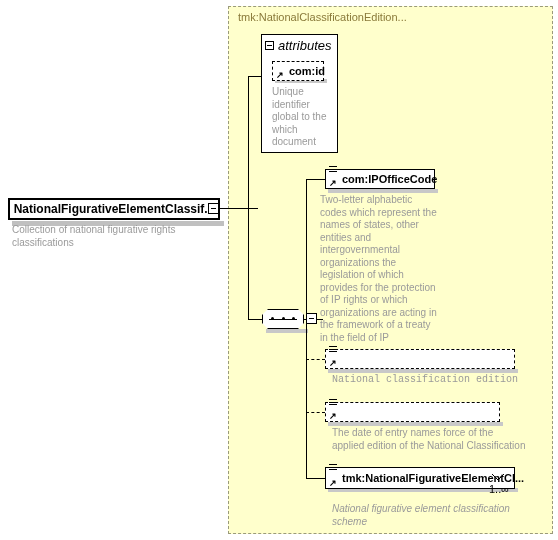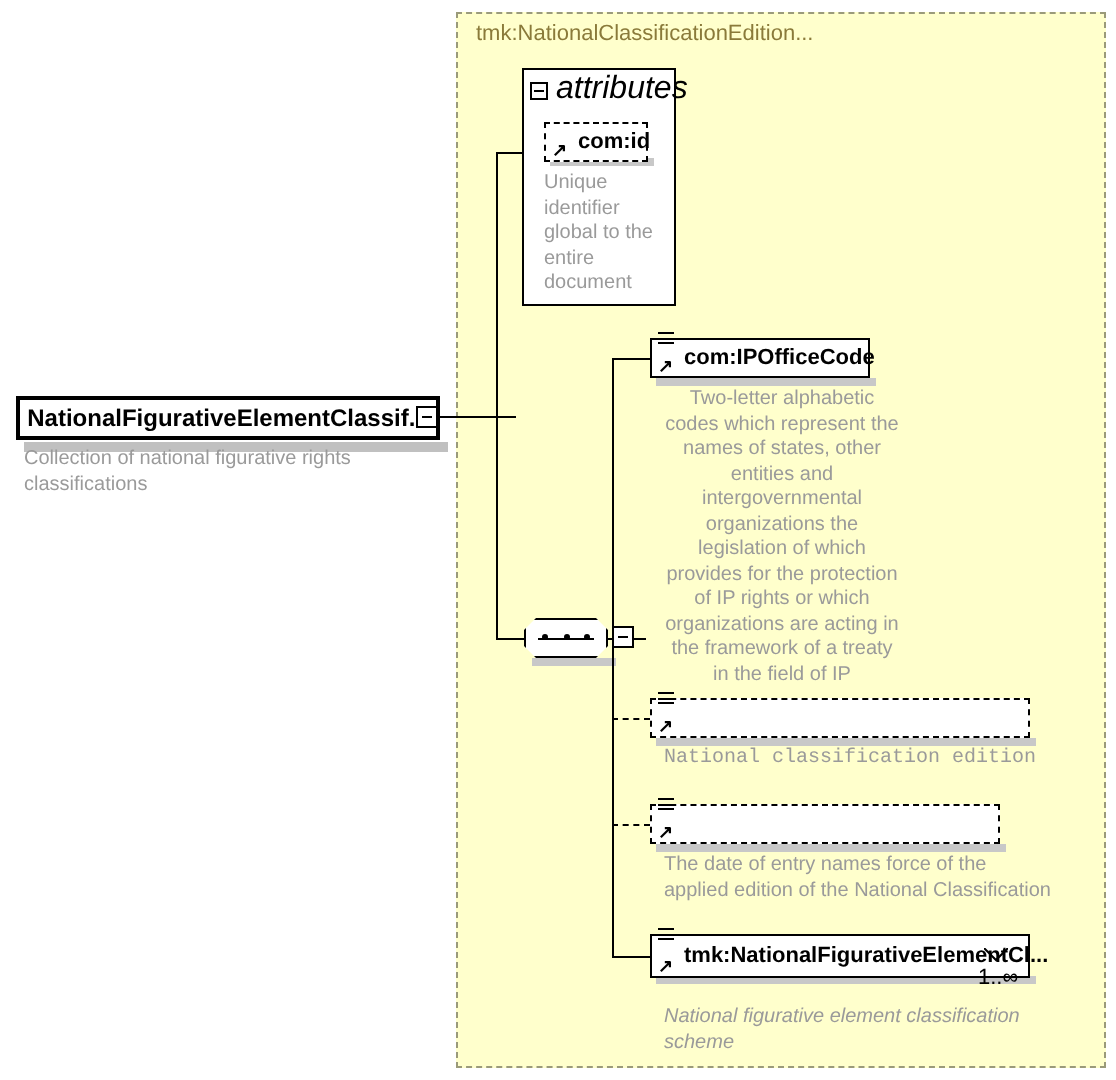--- a/index.html
+++ b/index.html
@@ -51,21 +51,21 @@
     position:relative;
     display:inline-block;
     flex:0 0 auto;
   }
   .minusbox::before{
     content:""; position:absolute;
     left:1px; right:1px; top:3px;
     height:1px; background:#000;
   }
   #attributes-label {
-    font-style:italic; font-size:16px; color:#000;
+    font-style:italic; font-size:13px; color:#000;
   }
 
   
   .node {
     position:absolute;
     height:20px;
     background:#ffffff;
     display:flex; align-items:center;
     padding:0 6px 0 16px;
     font-size:11px; font-weight:bold; color:#000;
@@ -199,21 +199,21 @@
 <div class="abs" id="attributes-head">
   <span class="minusbox"></span>
   <span id="attributes-label">attributes</span>
 </div>
 
 <div class="nodeshadow" style="left:275px; top:79px; width:52px;"></div>
 <div class="node dashed" style="left:272px; top:61px; width:52px;">
   <span class="arrow-icon">↗</span>
   <span>com:id</span>
 </div>
-<div class="desc" style="left:272px; top:86px; width:58px;">Unique identifier global to the entire document</div>
+<div class="desc" style="left:272px; top:86px; width:58px;">Unique identifier global to the which document</div>
 
 <div class="nodeshadow" id="sequence-shadow"></div>
 <div class="abs" id="sequence">
   <span class="oct"></span>
   <span class="dotline"></span>
   <span class="dots">
       <b></b>
       <b></b>
       <b></b>
     </span>
@@ -228,21 +228,21 @@
 <div class="nodeshadow" style="left:328px; top:189px; width:110px;"></div>
 <div class="node solid" style="left:325px; top:169px; width:110px;">
   <span class="lines-icon">
       <i></i>
       <i></i>
       <i></i>
     </span>
   <span class="arrow-icon">↗</span>
   <span>com:IPOfficeCode</span>
 </div>
-<div class="desc" style="left:332px; top:194px; width:118px;text-align:center;">Two-letter alphabetic codes which represent the names of states, other entities and intergovernmental organizations the legislation of which provides for the protection of IP rights or which organizations are acting in the framework of a treaty in the field of IP</div>
+<div class="desc" style="left:320px; top:194px; width:118px;">Two-letter alphabetic codes which represent the names of states, other entities and intergovernmental organizations the legislation of which provides for the protection of IP rights or which organizations are acting in the framework of a treaty in the field of IP</div>
 
 <div class="dline" style="left:306px; top:359px; width:19px;"></div>
 <div class="nodeshadow" style="left:328px; top:369px; width:190px;"></div>
 <div class="node dashed" style="left:325px; top:349px; width:190px;">
   <span class="lines-icon">
       <i></i>
       <i></i>
       <i></i>
     </span>
   <span class="arrow-icon">↗</span>

